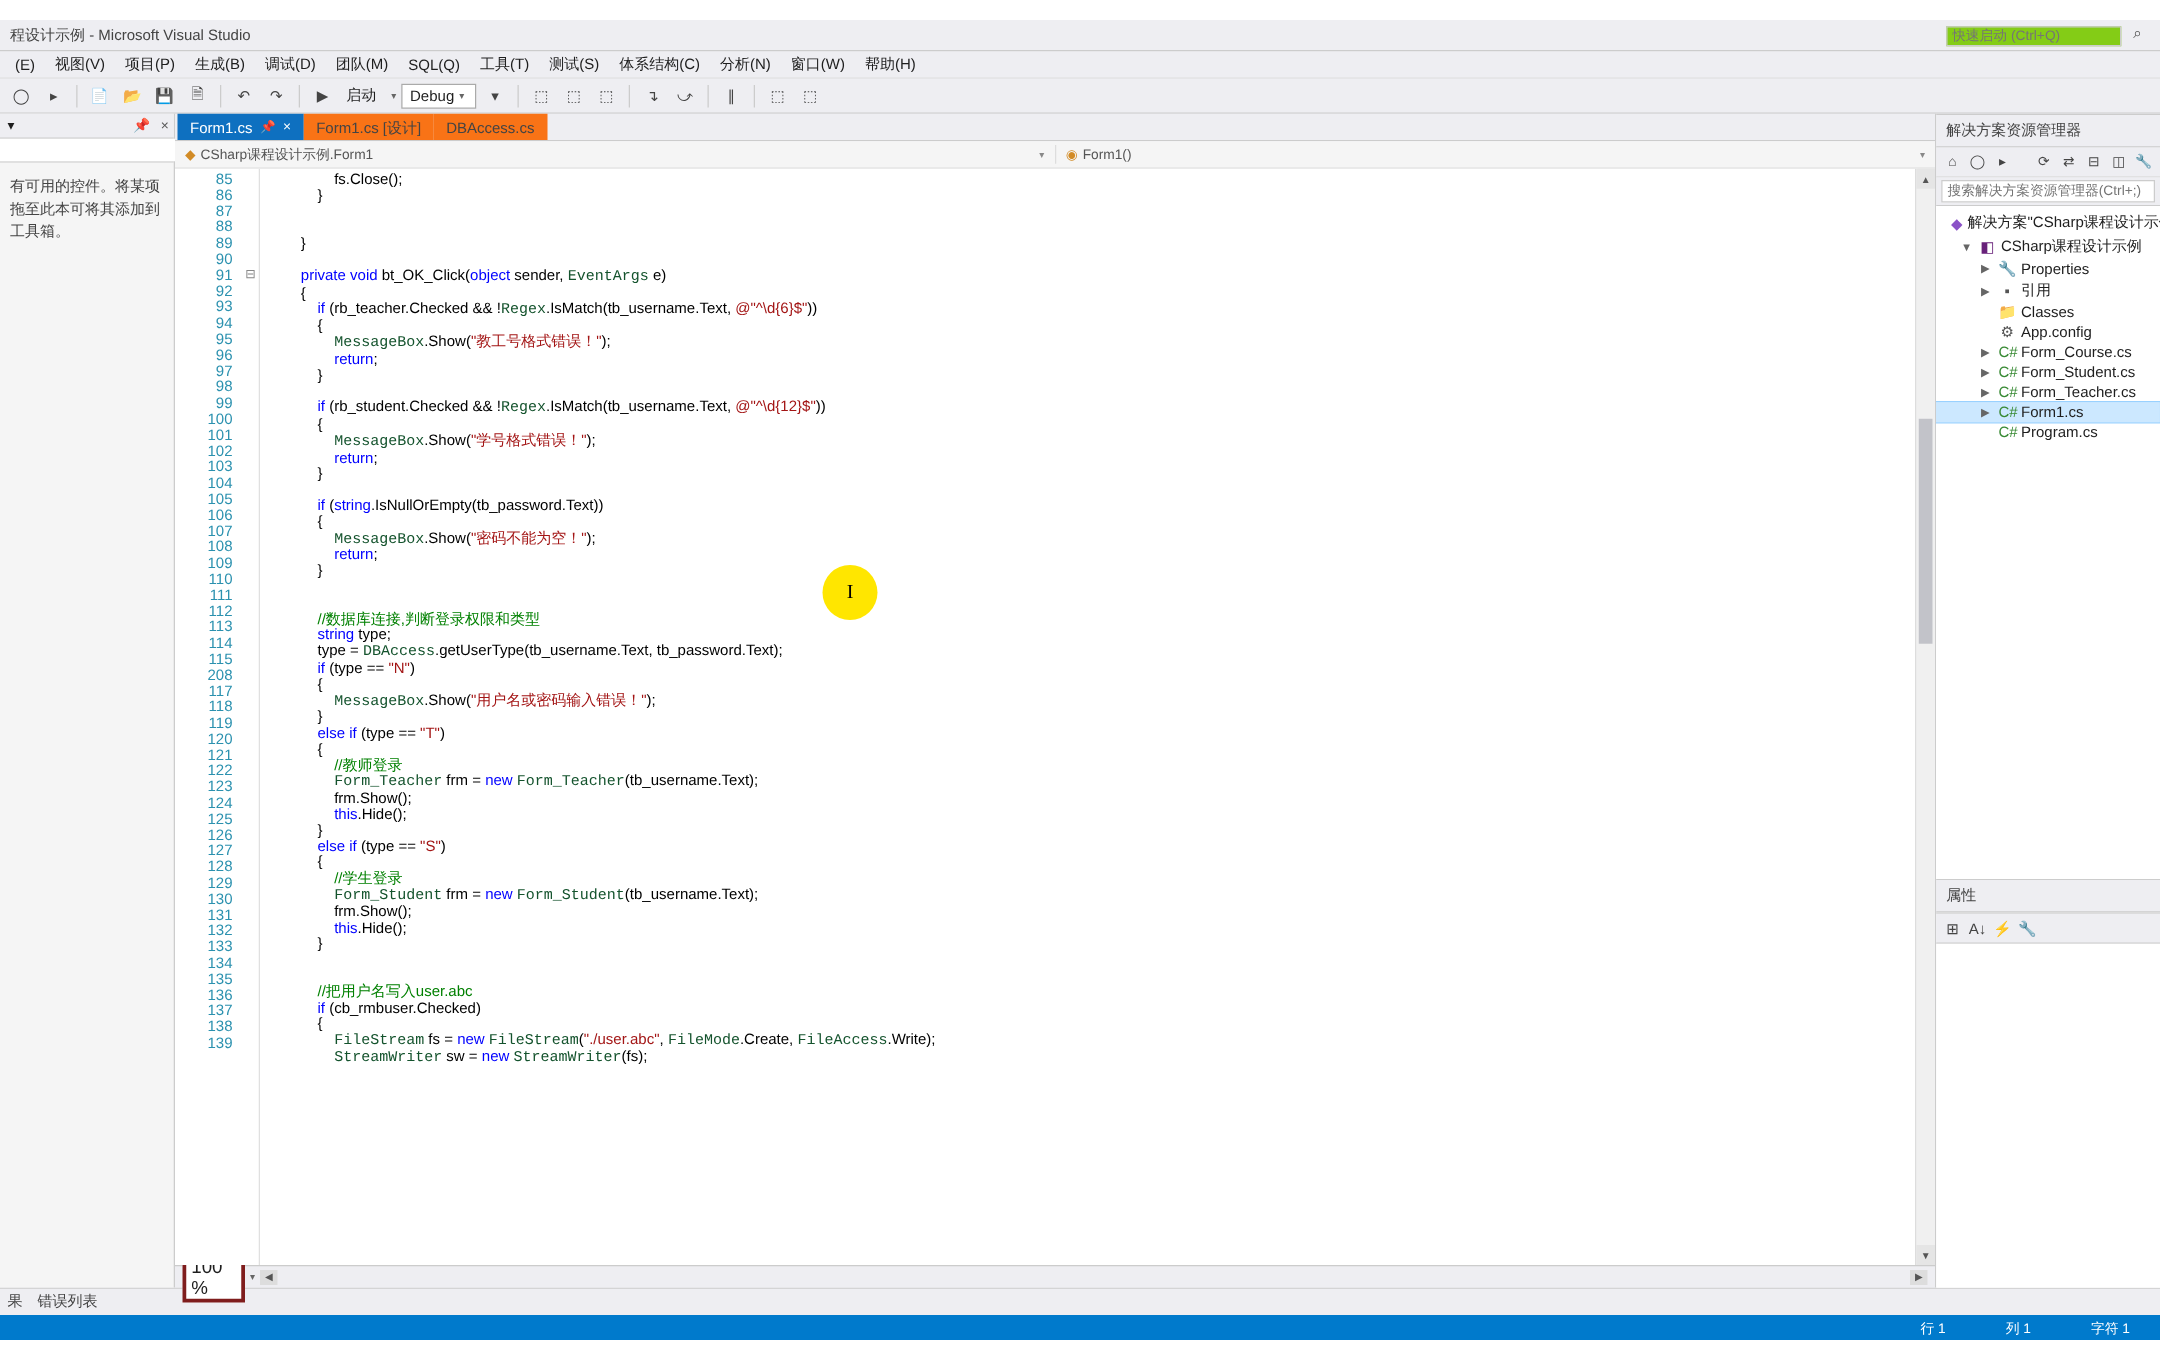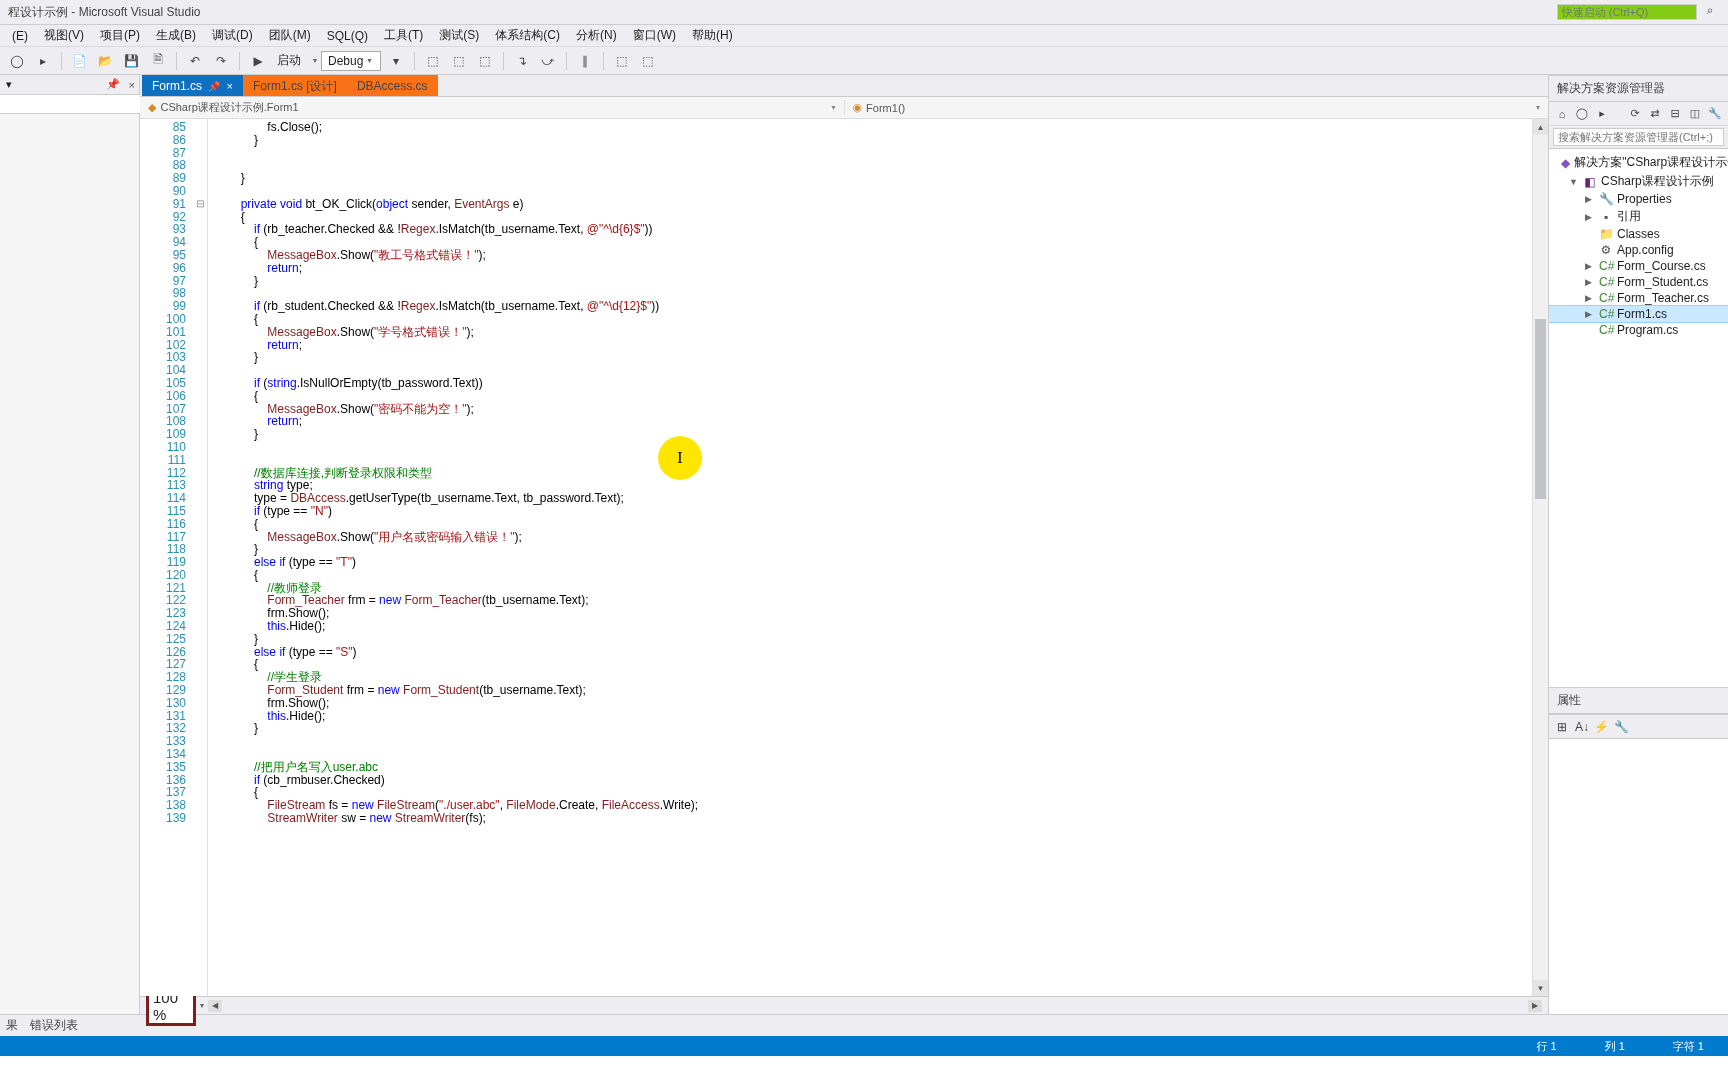--- a/index.html
+++ b/index.html
@@ -1,19 +1,19 @@
 <!DOCTYPE html>
 <html><head>
 <meta charset="utf-8">
 <style>
 * { margin: 0; padding: 0; box-sizing: border-box; font-family: "Microsoft YaHei", "Segoe UI", sans-serif; }
 body { background: #fff; width: 1728px; height: 1080px; overflow: hidden; font-size: 12px; color: #1e1e1e; position: relative; }
 
 
-.titlebar { height: 25px; background: #eeeef2; display: flex; align-items: center; padding: 0 8px; font-size: 12px; color: #444; border-bottom: 1px solid #ccc; position: relative; }
+.titlebar { height: 25px; background: #eeeef2; display: flex; align-items: center; padding: 0 8px; font-size: 12px; color: #444; border-bottom: 1px solid #ccc; position: relative; margin-top: 16px; }
 .titlebar .quicklaunch { position: absolute; right: 8px; top: 3px; }
 .quicklaunch input { width: 140px; border: 1px solid #ccc; padding: 1px 4px; font-size: 11px; background: #84cc16; }
 .search-btn { display:inline-block; width: 20px; height:20px; text-align:center; vertical-align:middle; color:#555; cursor:pointer;}
 
 
 .menubar { height: 22px; background: #eeeef2; display: flex; align-items: center; padding: 0 4px; gap: 0; border-bottom: 1px solid #ddd; }
 .menubar .item { padding: 2px 8px; font-size: 12px; color: #1e1e1e; cursor: pointer; }
 
 
 .toolbar { height: 28px; background: #eeeef2; display: flex; align-items: center; padding: 0 6px; gap: 4px; border-bottom: 1px solid #ccc; }
@@ -50,21 +50,21 @@
 .nav-bar .icon{ color:#d28b26;}
 .nav-bar .droparrow{ margin-left:auto; font-size:8px; color:#888;}
 
 .editor-wrap { flex:1; display:flex; overflow:hidden; background:#fff; position:relative;}
 .gutter { width:54px; background:#fff; border-right:0; text-align:right; padding:2px 8px 2px 0; color:#2b91af; font-family:Consolas,"Courier New",monospace; font-size:12px; line-height:12.8px;}
 .gutter .ln{ height:12.8px;}
 .fold { width:14px; background:#fff; border-right:1px solid #e0e0e0; font-family:Consolas,monospace; font-size:10px; color:#888; line-height:12.8px; padding-top:2px;}
 .fold .fr{height:12.8px; text-align:center;}
 .code { flex:1; font-family:Consolas,"Courier New",monospace; font-size:12px; line-height:12.8px; white-space:pre; padding:2px 0 2px 6px; overflow:hidden; color:#000; position:relative;}
 .tok-kw{ color:#0000ff;}
-.tok-type{ color:#7f1d1d;}
+.tok-type{ color:#14532d;font-family:Liberation Mono, monospace;}
 .tok-str{ color:#a31515;}
 .tok-cmt{ color:#008000;}
 
 .cursor-highlight{ position:absolute; width:44px; height:44px; border-radius:50%; background:#ffe600; top:317px; left:450px; display:flex; align-items:center; justify-content:center; box-shadow:0 0 0 0; font-family:Consolas; font-size:16px; color:#000;}
 
 .zoom-bar{ height:18px; background:#eeeef2; border-top:1px solid #ccc; display:flex; align-items:center; padding:0 6px; font-size:11px; gap:4px;}
 .zoom-bar .zoominput{ border:3px solid #7f1d1d; background:#fff; width:50px; padding:0 4px; font-size:15px;}
 .zoom-bar .arrow{ font-size:8px; color:#666;}
 .zoom-bar .scroll-thumb{ flex:1; height:12px; position:relative;}
 .zoom-bar .scroll-thumb .left-arr, .zoom-bar .scroll-thumb .right-arr{ position:absolute; width:14px; height:12px; background:#ddd; top:0; display:flex; align-items:center; justify-content:center; font-size:8px; color:#555;}
@@ -170,20 +170,21 @@
   <div class="left-panel">
     <div class="left-tabs">
       <span class="tab">▾</span>
       <span class="pin">📌</span>
       <span class="close">×</span>
     </div>
     <div class="left-search">
       <input type="text" style="">
       <span class="icon">⌕</span>
     </div>
+    <div class="toolbox-text">有可用的控件。将某项拖至此本可将其添加到工具箱。</div>
   </div>
 
   <div class="center">
     <div class="doc-tabs" id="doctabs">
         <div class="doc-tab active">
           <span>Form1.cs</span>
           <span class="pinned">📌</span>
           <span class="close">×</span>
         </div>
         <div class="doc-tab">
@@ -231,21 +232,21 @@
           <div class="ln">106</div>
           <div class="ln">107</div>
           <div class="ln">108</div>
           <div class="ln">109</div>
           <div class="ln">110</div>
           <div class="ln">111</div>
           <div class="ln">112</div>
           <div class="ln">113</div>
           <div class="ln">114</div>
           <div class="ln">115</div>
-          <div class="ln">116</div>
+          <div class="ln">208</div>
           <div class="ln">117</div>
           <div class="ln">118</div>
           <div class="ln">119</div>
           <div class="ln">120</div>
           <div class="ln">121</div>
           <div class="ln">122</div>
           <div class="ln">123</div>
           <div class="ln">124</div>
           <div class="ln">125</div>
           <div class="ln">126</div>

